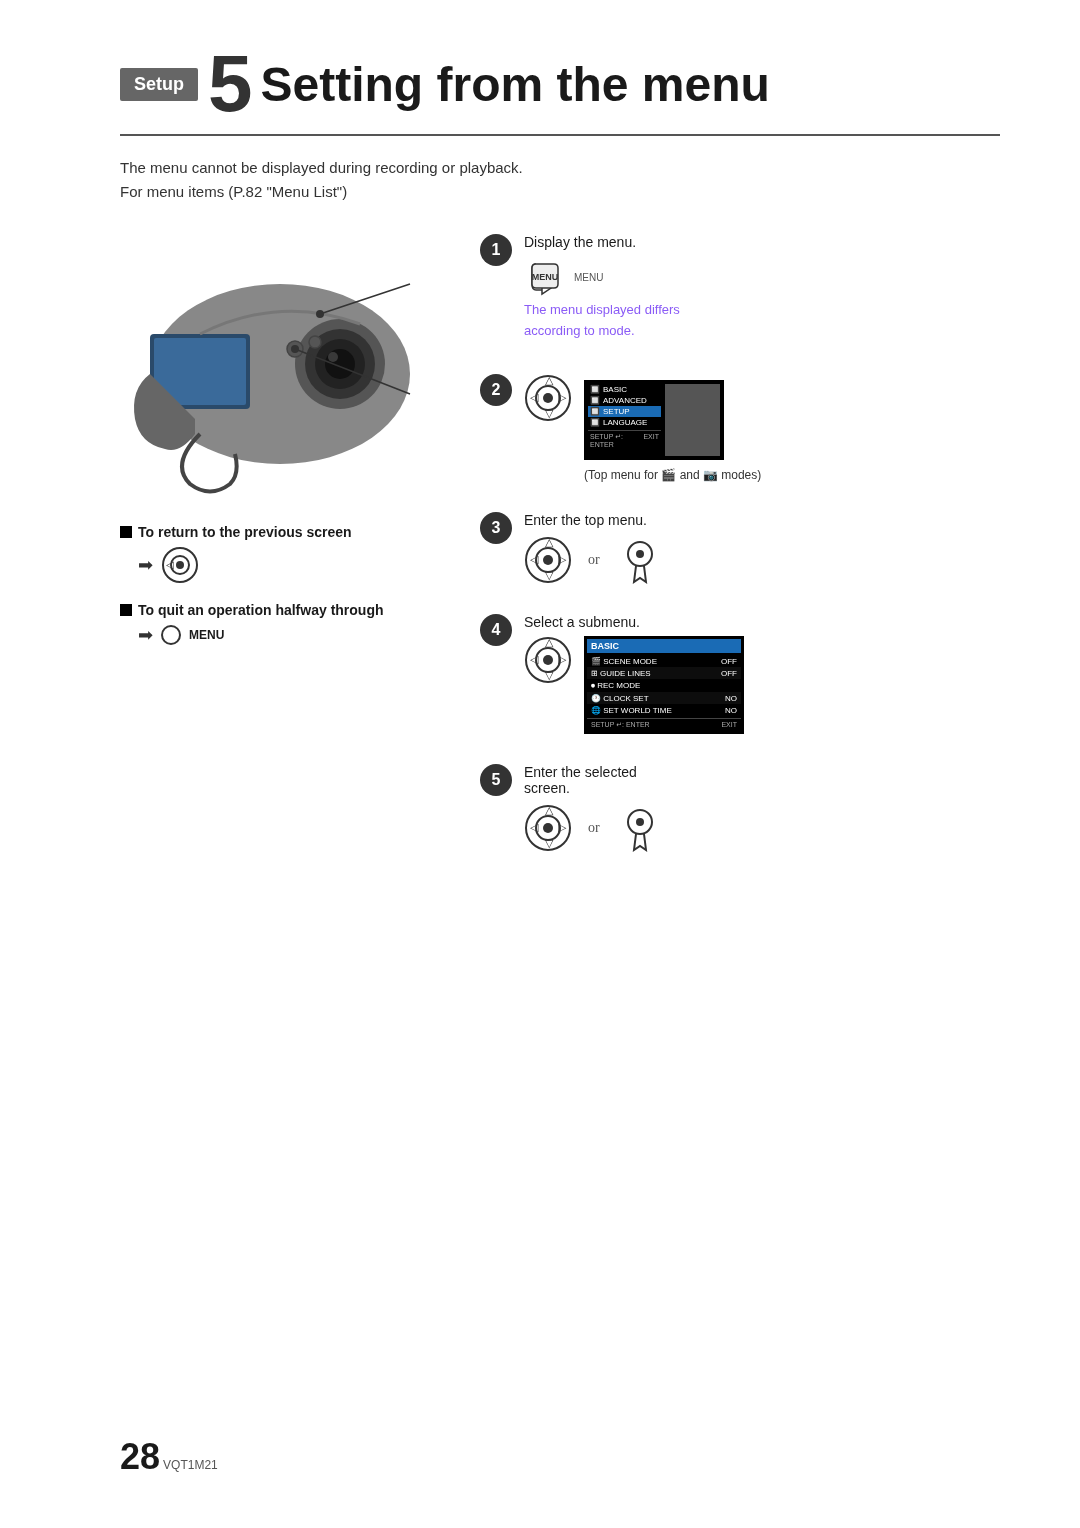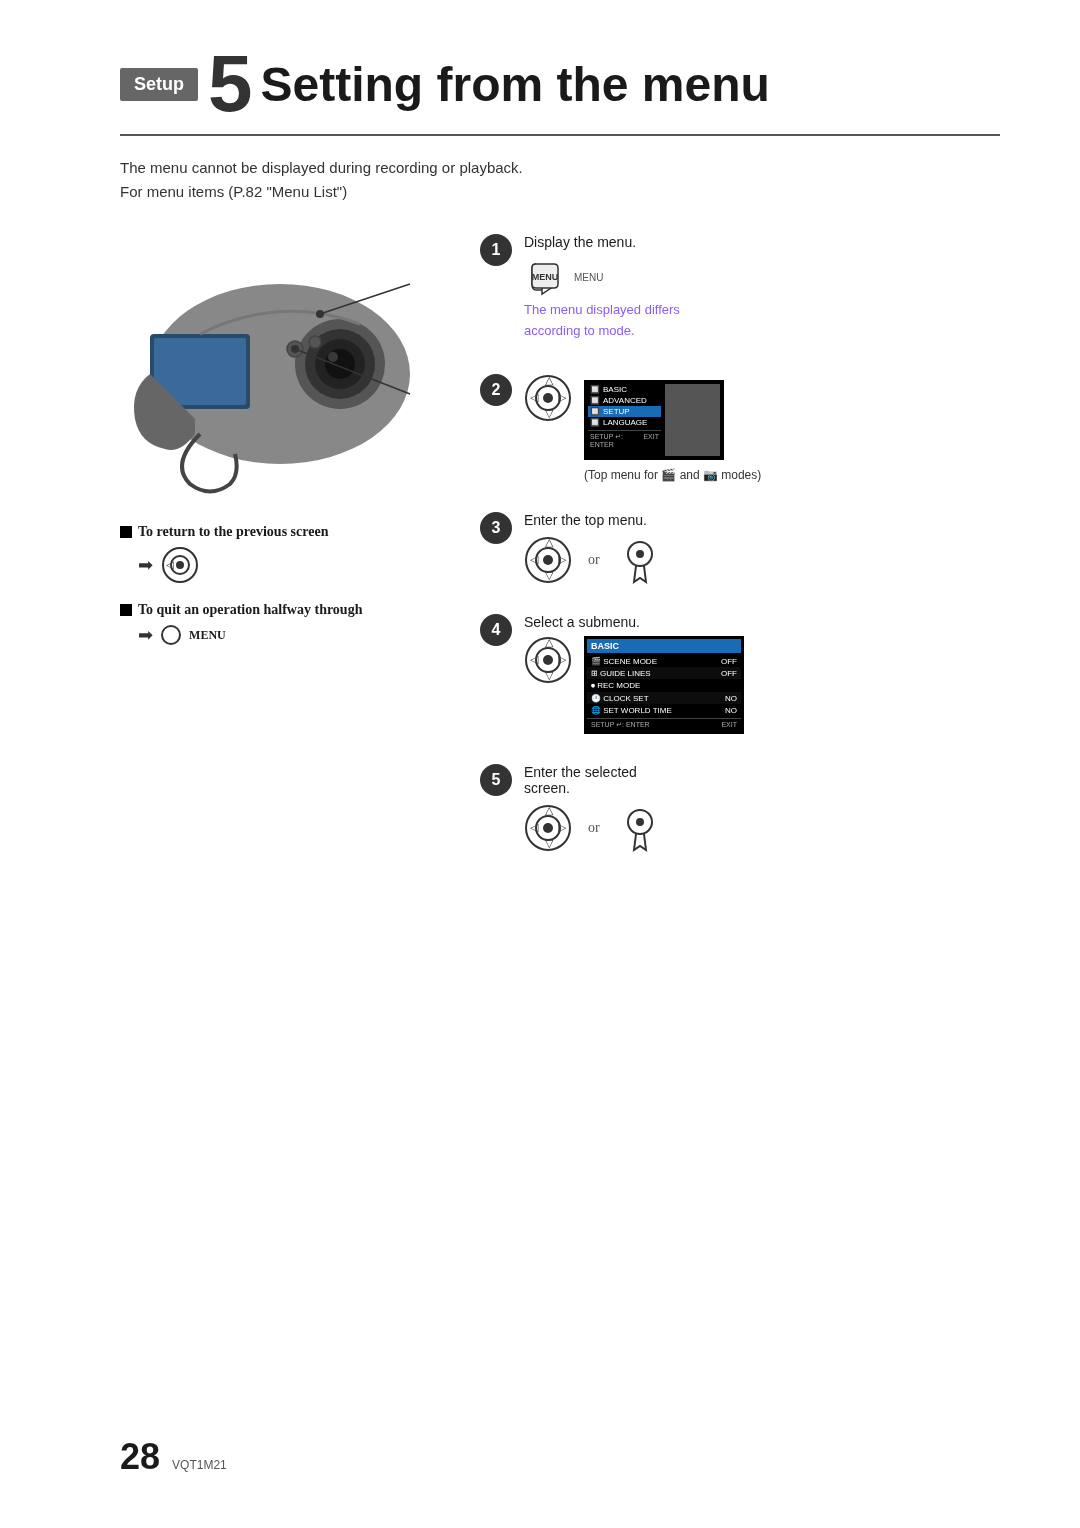--- a/index.html
+++ b/index.html
@@ -100,21 +100,20 @@
       font-weight: bold;
       flex-shrink: 0;
     }
 
     .sidebar-instructions {
       margin-top: 10px;
     }
 
     .sidebar-item {
       margin-bottom: 18px;
-      font-family: Liberation Serif, serif;
     }
 
     .sidebar-item-title {
       display: flex;
       align-items: center;
       gap: 6px;
       font-size: 14px;
       font-weight: bold;
       margin-bottom: 6px;
     }
@@ -265,21 +264,21 @@
       margin-top: 2px;
     }
 
     
     .page-footer {
       position: absolute;
       bottom: 50px;
       left: 120px;
       display: flex;
       align-items: baseline;
-      gap: 12px;
+      gap: 3px;
     }
 
     .page-number {
       font-size: 36px;
       font-weight: bold;
       color: #1a1a1a;
     }
 
     .page-code {
       font-size: 12px;

